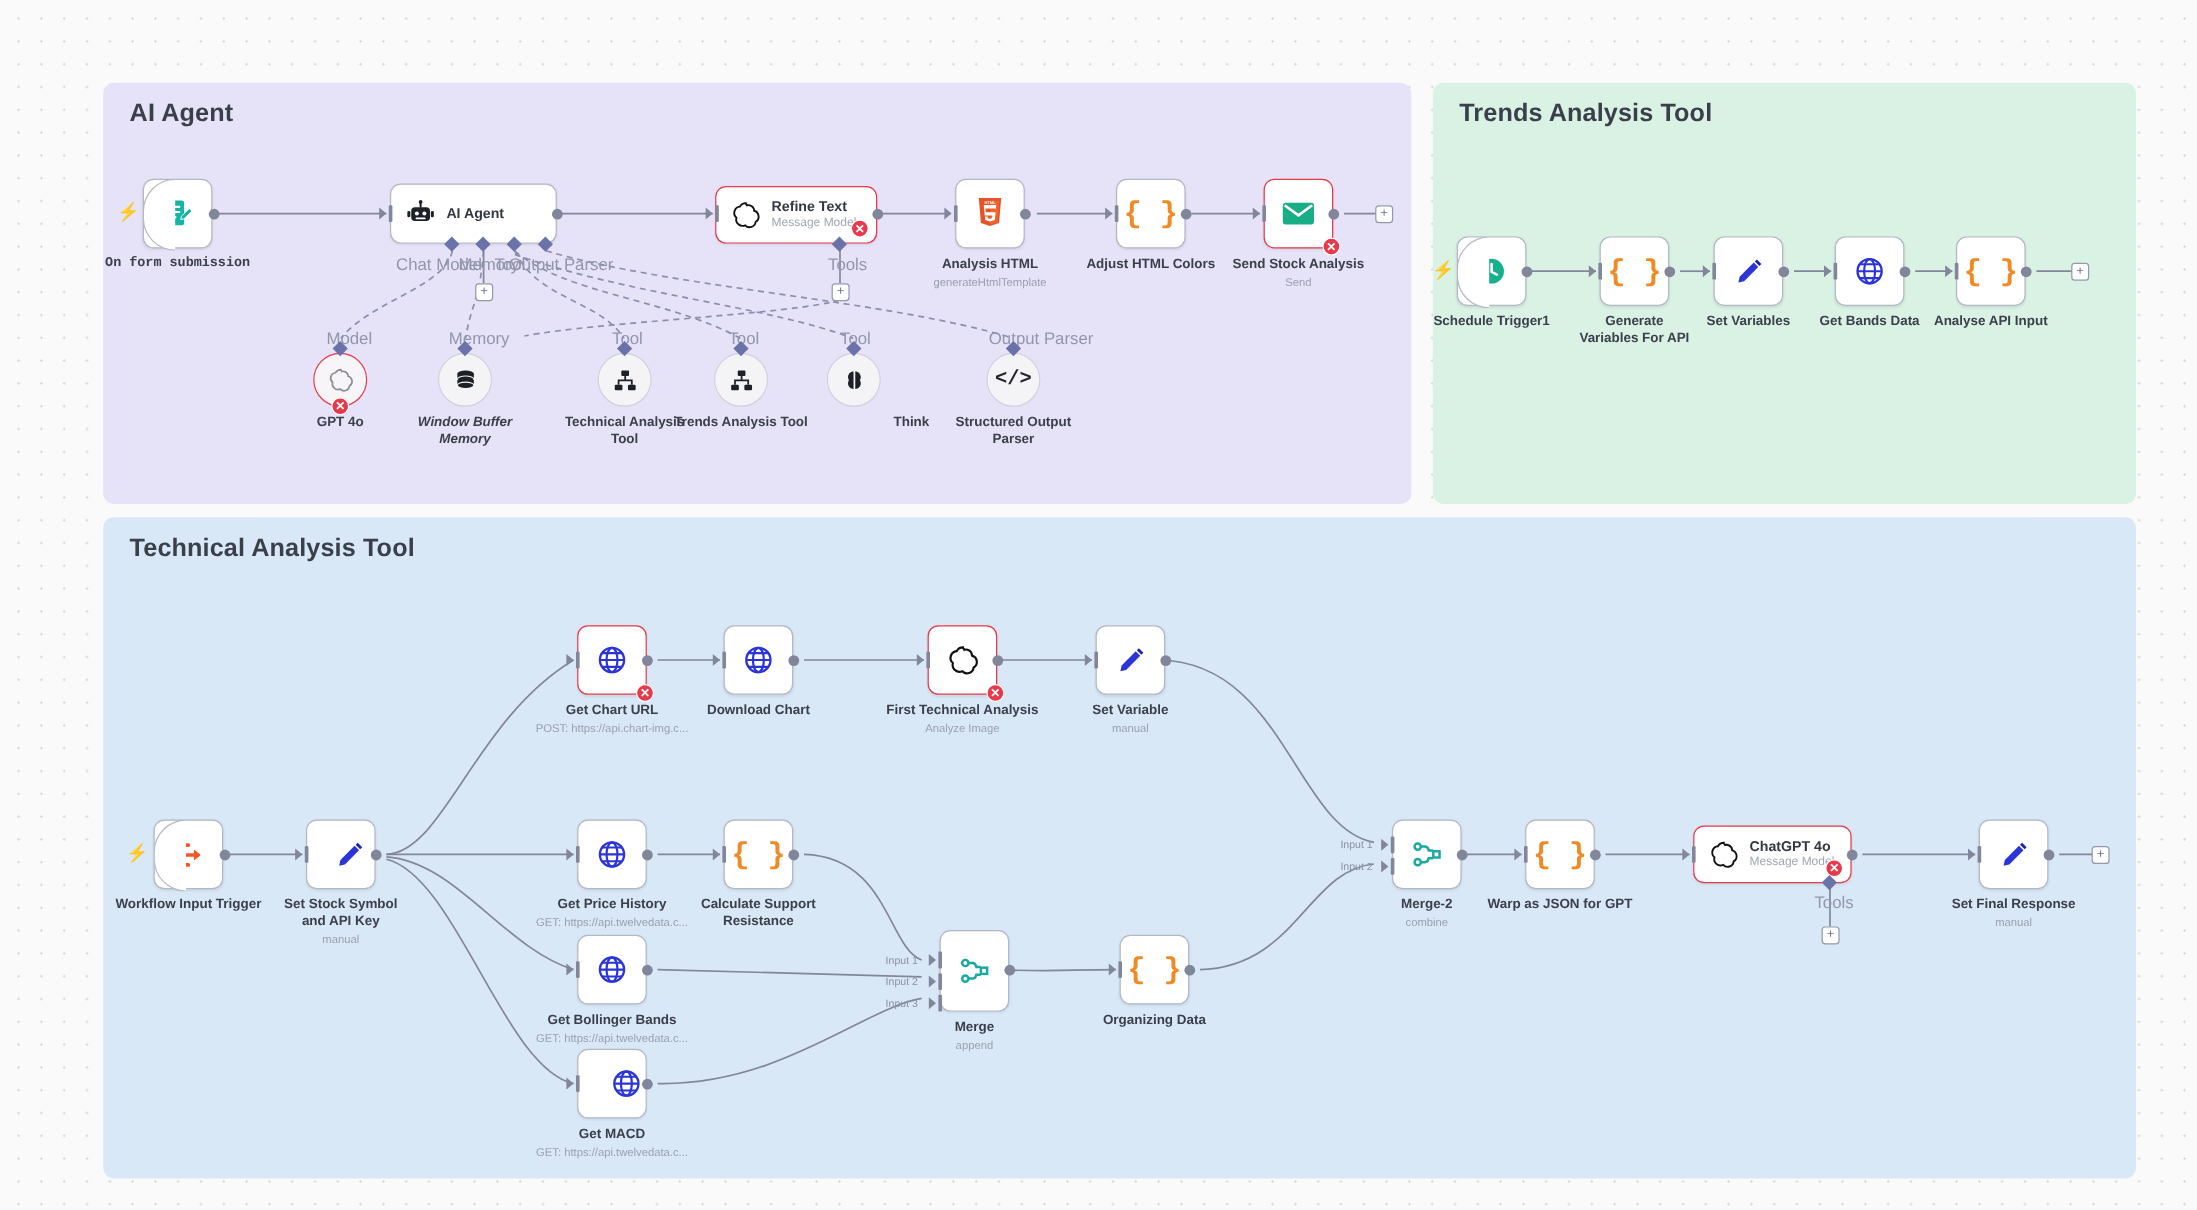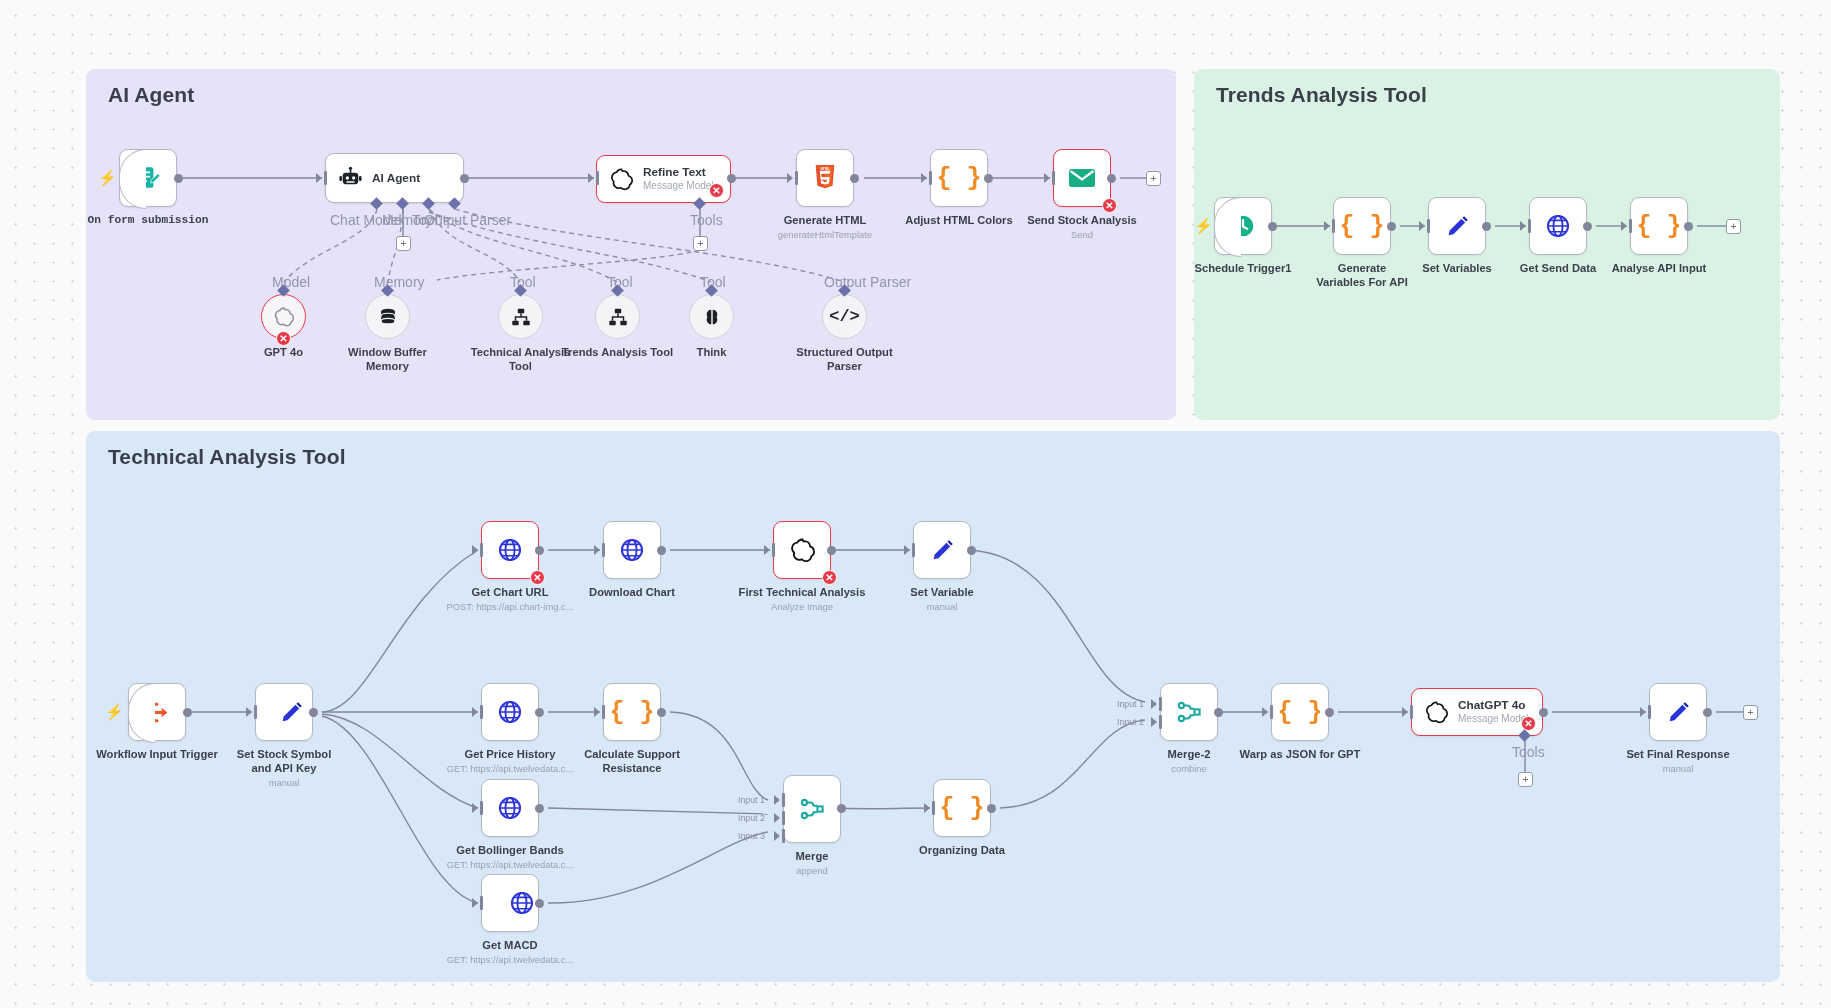--- a/index.html
+++ b/index.html
@@ -293,21 +293,21 @@
   <div class="plus-box" style="left:693px; top:236px;">+</div>
 
   <div class="arrow-in" style="left:787px; top:173px;"></div>
   <div class="node" style="left:796px; top:149px;">
     <svg class="ic" width="26" height="28" viewBox="0 0 24 27">
       <path d="M3 1h18l-1.7 20L12 23.5 4.7 21z" fill="#e8512a"></path>
       <path d="M12 3v19.2l5.9-1.8L19.3 3z" fill="#f06529"></path>
       <path d="M7 6.5h10l-.3 3H8.4l.25 3h7.85l-.7 6.2L12 19.8l-3.8-1.1-.25-2.9h2.2l.12 1.4 1.73.5 1.76-.5.2-2.1H7.75z" fill="#fff"></path>
       <text x="12" y="5.6" font-size="3.2" fill="#fff" text-anchor="middle" font-family="Liberation Sans, sans-serif" font-weight="bold">HTML</text>
     </svg>
-    <div class="node-label">Generate HTML</div>
+    <div class="node-label">Analysis HTML</div>
     <div class="node-sub" style="top:79px;">generateHtmlTemplate</div>
   </div>
   <div class="dot-out" style="left:850px; top:174px;"></div>
 
   <div class="arrow-in" style="left:921px; top:173px;"></div>
   <div class="node" style="left:930px; top:149px;">
     <span class="brace">{ }</span>
     <div class="node-label">Adjust HTML Colors</div>
   </div>
   <div class="dot-out" style="left:984px; top:174px;"></div>
@@ -338,21 +338,21 @@
   <div class="port-label" style="left:374px; top:274px;">Memory</div>
   <div class="diamond" style="left:383px; top:286px;"></div>
   <div class="subnode" style="left:365px; top:294px;">
     <svg class="ic" width="22" height="22" viewBox="0 0 24 24">
       <ellipse cx="12" cy="6" rx="7.5" ry="3" fill="#1d2026"></ellipse>
       <rect x="4.5" y="6" width="15" height="5" fill="#1d2026"></rect>
       <ellipse cx="12" cy="11" rx="7.5" ry="3" fill="#1d2026" stroke="#f4f4f6" stroke-width="1.1"></ellipse>
       <rect x="4.5" y="11.5" width="15" height="5" fill="#1d2026"></rect>
       <ellipse cx="12" cy="16.5" rx="7.5" ry="3" fill="#1d2026" stroke="#f4f4f6" stroke-width="1.1"></ellipse>
     </svg>
-    <div class="node-label two" style="top:51px;">Window Buffer Memory</div>
+    <div class="node-label two" style="top:51px;font-style:italic;">Window Buffer Memory</div>
   </div>
 
   <div class="port-label" style="left:510px; top:274px;">Tool</div>
   <div class="diamond" style="left:516px; top:286px;"></div>
   <div class="subnode" style="left:498px; top:294px;">
     <svg class="ic" width="22" height="22" viewBox="0 0 24 24">
       <rect x="8.5" y="3" width="7" height="5" rx="1" fill="#1d2026"></rect>
       <rect x="2.5" y="16" width="7" height="5" rx="1" fill="#1d2026"></rect>
       <rect x="14.5" y="16" width="7" height="5" rx="1" fill="#1d2026"></rect>
       <path d="M12 8v4M6 16v-4h12v4" fill="none" stroke="#1d2026" stroke-width="1.6"></path>
@@ -372,21 +372,21 @@
     <div class="node-label" style="top:51px;">Trends Analysis Tool</div>
   </div>
 
   <div class="port-label" style="left:700px; top:274px;">Tool</div>
   <div class="diamond" style="left:707px; top:286px;"></div>
   <div class="subnode" style="left:689px; top:294px;">
     <svg class="ic" width="22" height="22" viewBox="0 0 24 24">
       <path d="M11.2 4c-2.8 0-5 2.2-5 5.2 0 1 .3 1.9.8 2.7-.5.8-.8 1.7-.8 2.7 0 2.9 2.2 5.2 5 5.2z" fill="#1d2026"></path>
       <path d="M12.8 4c2.8 0 5 2.2 5 5.2 0 1-.3 1.9-.8 2.7.5.8.8 1.7.8 2.7 0 2.9-2.2 5.2-5 5.2z" fill="#1d2026"></path>
     </svg>
-    <div class="node-label" style="top:51px;">Think</div>
+    <div class="node-label" style="top:51px;margin-left:48px;">Think</div>
   </div>
 
   <div class="port-label" style="left:824px; top:274px;">Output Parser</div>
   <div class="diamond" style="left:840px; top:286px;"></div>
   <div class="subnode" style="left:822px; top:294px;">
     <span class="code">&lt;/&gt;</span>
     <div class="node-label two" style="top:51px;">Structured Output Parser</div>
   </div>
 
   <div class="bolt" style="left:1194px; top:218px;">⚡</div>
@@ -416,21 +416,21 @@
   </div>
   <div class="dot-out" style="left:1482px; top:222px;"></div>
 
   <div class="arrow-in" style="left:1520px; top:221px;"></div>
   <div class="node" style="left:1529px; top:197px;">
     <svg class="ic" width="26" height="26" viewBox="0 0 24 24">
       <circle cx="12" cy="12" r="9.3" fill="none" stroke="#2b34d9" stroke-width="1.8"></circle>
       <ellipse cx="12" cy="12" rx="4.2" ry="9.3" fill="none" stroke="#2b34d9" stroke-width="1.7"></ellipse>
       <path d="M2.8 12h18.4M4.4 6.7h15.2M4.4 17.3h15.2" stroke="#2b34d9" stroke-width="1.6" fill="none"></path>
     </svg>
-    <div class="node-label">Get Send Data</div>
+    <div class="node-label">Get Bands Data</div>
   </div>
   <div class="dot-out" style="left:1583px; top:222px;"></div>
 
   <div class="arrow-in" style="left:1621px; top:221px;"></div>
   <div class="node" style="left:1630px; top:197px;">
     <span class="brace">{ }</span>
     <div class="node-label">Analyse API Input</div>
   </div>
   <div class="dot-out" style="left:1684px; top:222px;"></div>
   <div class="plus-box" style="left:1726px; top:219px;">+</div>

